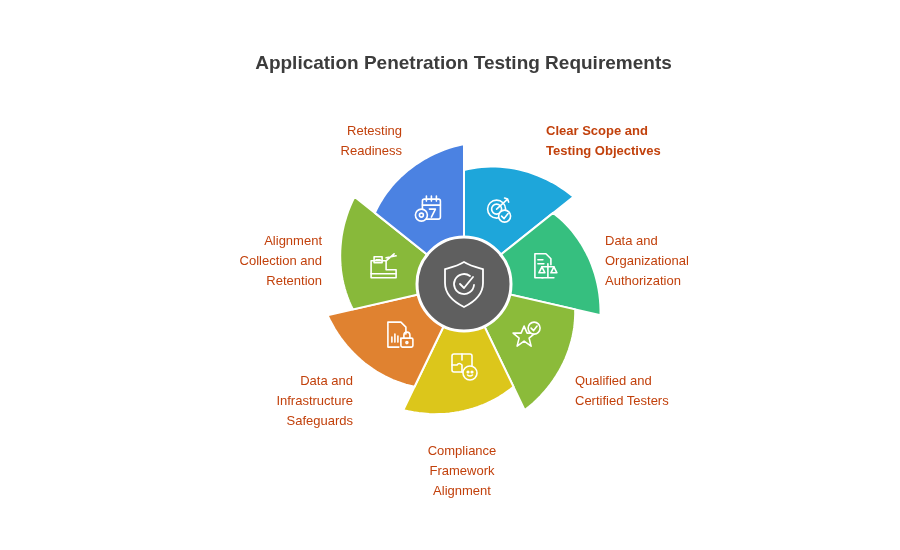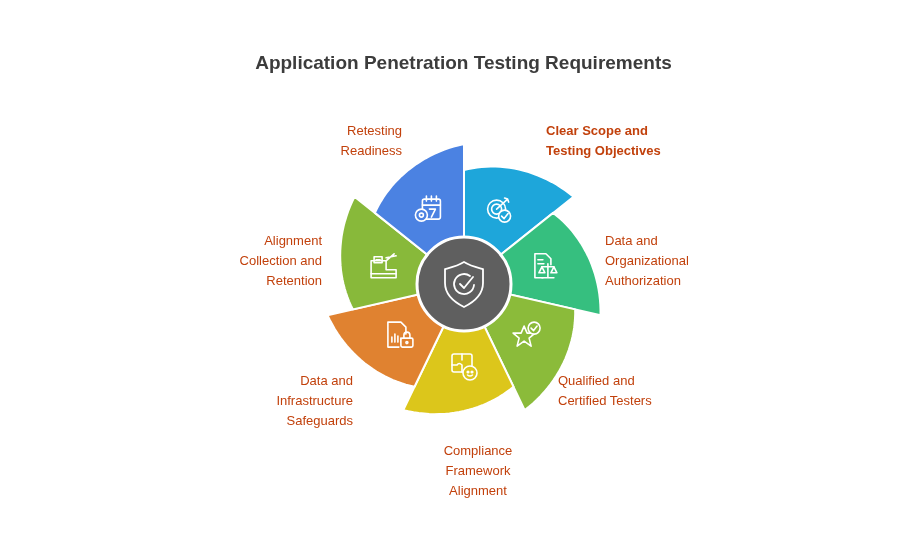--- a/index.html
+++ b/index.html
@@ -76,23 +76,23 @@
       <path d="M6 -8 A10 10 0 1 0 10 1"></path>
       <path d="M-4 0 L0 4 L9 -7"></path>
     </g>
   </svg>
 
 <div class="label right" style="left:546px;top:121px;font-weight:bold;">Clear Scope and
 Testing Objectives</div>
 <div class="label right" style="left:605px;top:231px;">Data and
 Organizational
 Authorization</div>
-<div class="label right" style="left:558px;top:371px;">Qualified and
+<div class="label right" style="left:575px;top:371px;">Qualified and
 Certified Testers</div>
-<div class="label center" style="left:408px;top:441px;width:140px;text-align:center;">Compliance
+<div class="label center" style="left:392px;top:441px;width:140px;text-align:center;">Compliance
 Framework
 Alignment</div>
 <div class="label left" style="left:213px;top:371px;width:140px;">Data and
 Infrastructure
 Safeguards</div>
 <div class="label left" style="left:182px;top:231px;width:140px;">Alignment
 Collection and
 Retention</div>
 <div class="label left" style="left:262px;top:121px;width:140px;">Retesting
 Readiness</div>

